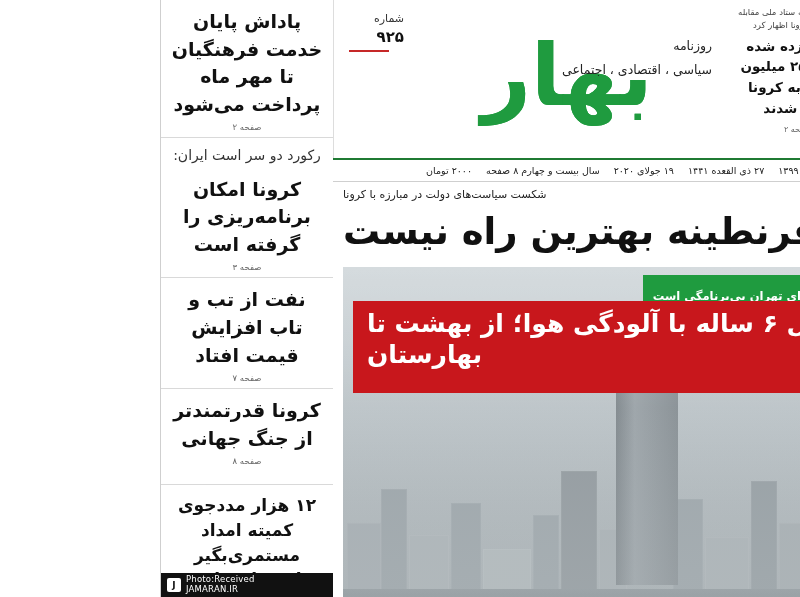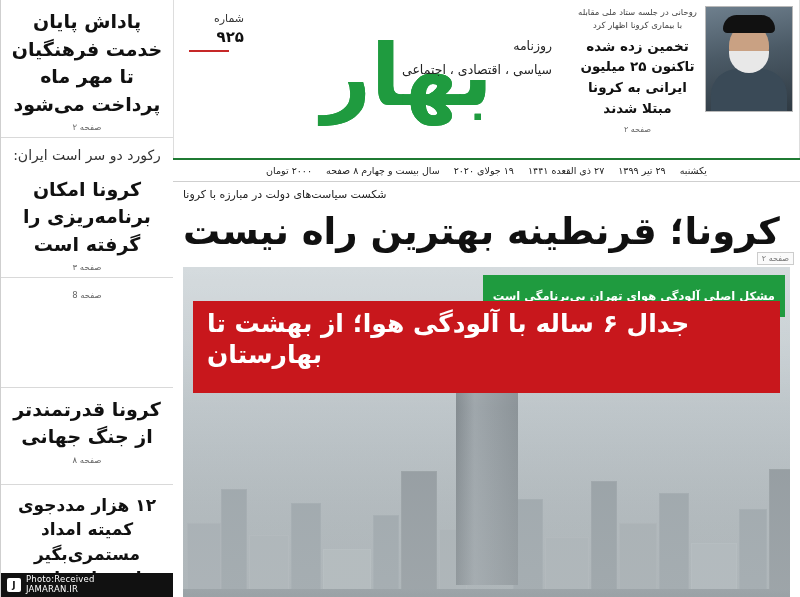--- a/index.html
+++ b/index.html
@@ -5,21 +5,21 @@
   html, body {
     margin: 0;
     padding: 0;
     background: #ffffff;
   }
   body {
     font-family: "DejaVu Sans", "Liberation Sans", sans-serif;
   }
   .page {
     position: relative;
-    width: 800px;
+    width: 640px;
     height: 597px;
     overflow: hidden;
     background: #f2f2f2;
     direction: rtl;
   }
 
   
   .sidebar {
     position: absolute;
     top: 0;
@@ -436,21 +436,22 @@
       <div class="side-page">صفحه ۲</div>
     </div>
 
     <div class="side-item" style="flex:1.00">
       <div class="side-kicker">رکورد دو سر است ایران:</div>
       <div class="side-head">کرونا امکان برنامه‌ریزی را گرفته است</div>
       <div class="side-page">صفحه ۳</div>
     </div>
 
     <div class="side-item" style="flex:0.92">
-      <div class="side-page">صفحه 8</div>
+      <div class="side-head">نفت از تب و تاب افزایش قیمت افتاد</div>
+      <div class="side-page">صفحه ۷</div>
     </div>
 
     <div class="side-item" style="flex:0.80">
       <div class="side-head">کرونا قدرتمندتر از جنگ جهانی</div>
       <div class="side-page">صفحه ۸</div>
     </div>
 
     <div class="side-item" style="flex:0.95">
       <div class="side-head small">۱۲ هزار مددجوی کمیته امداد مستمری‌بگیر تامین اجتماعی</div>
     </div>

